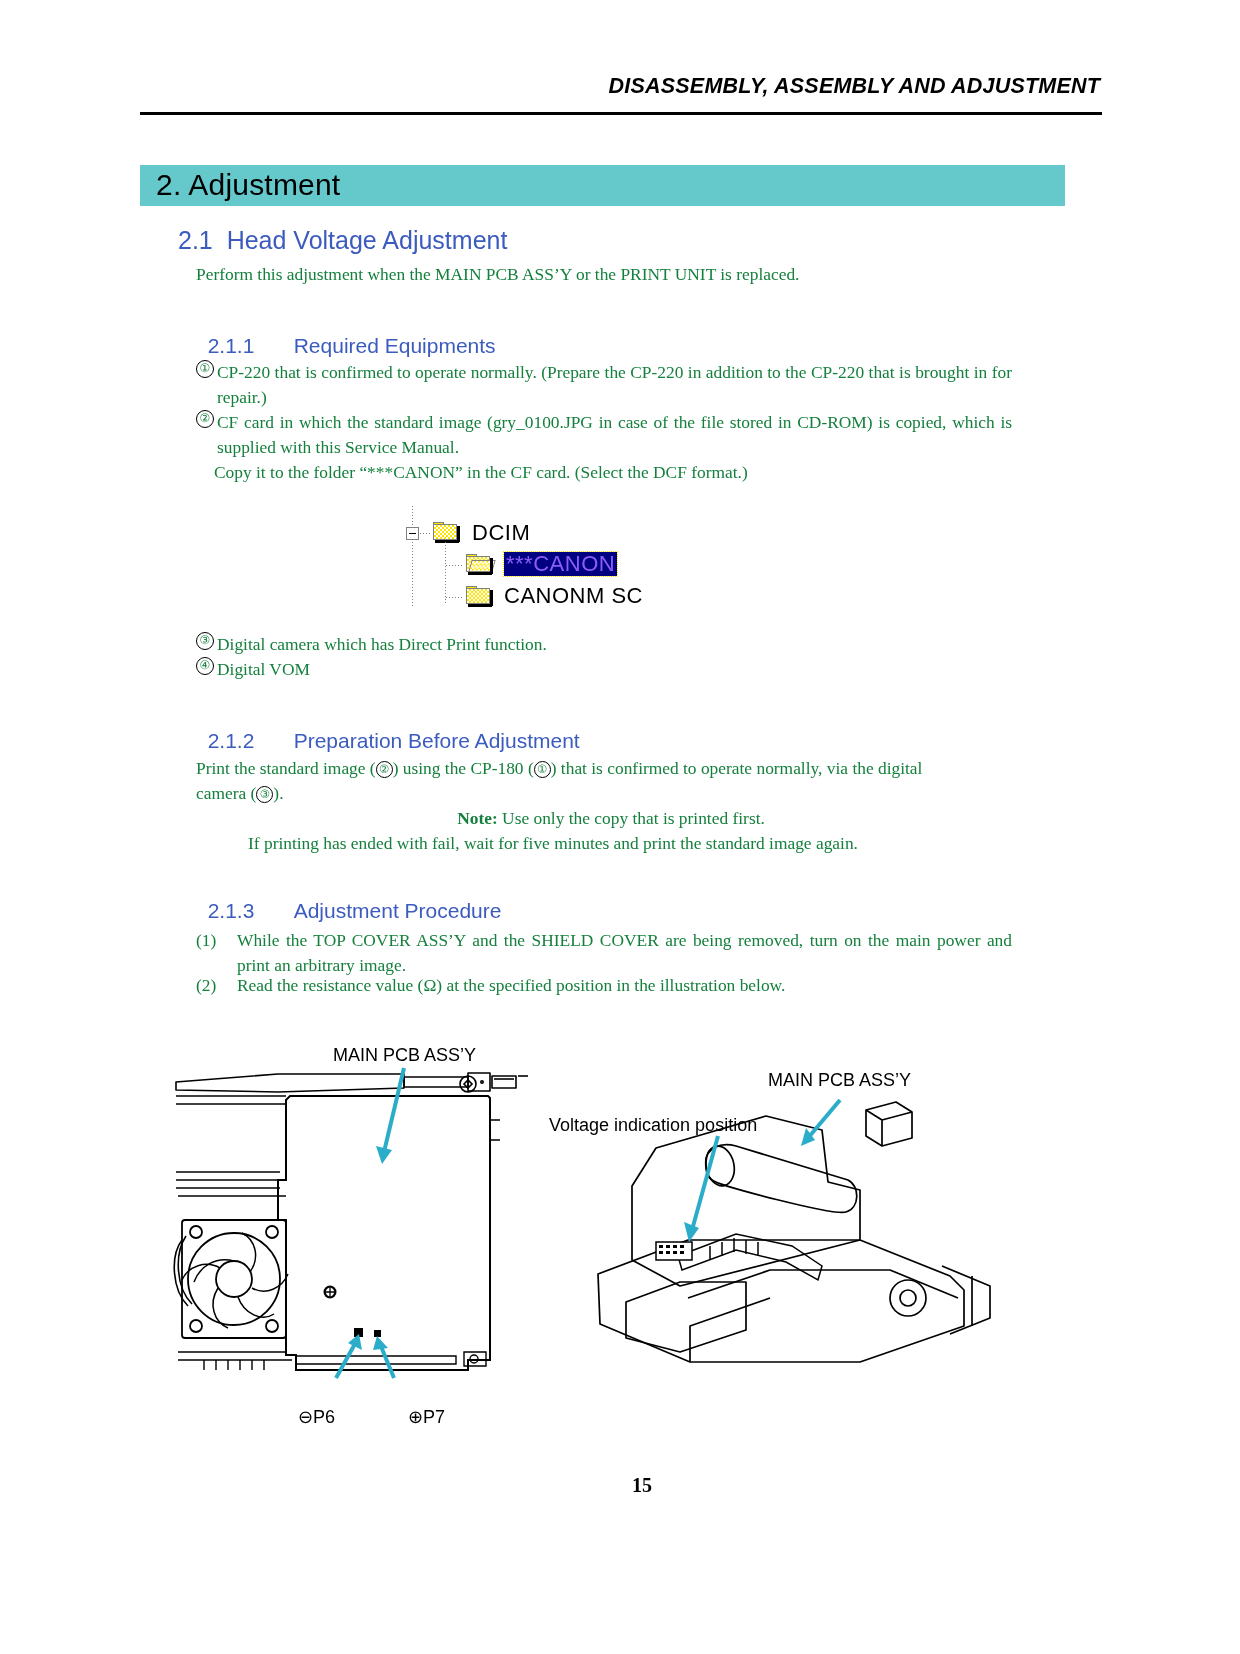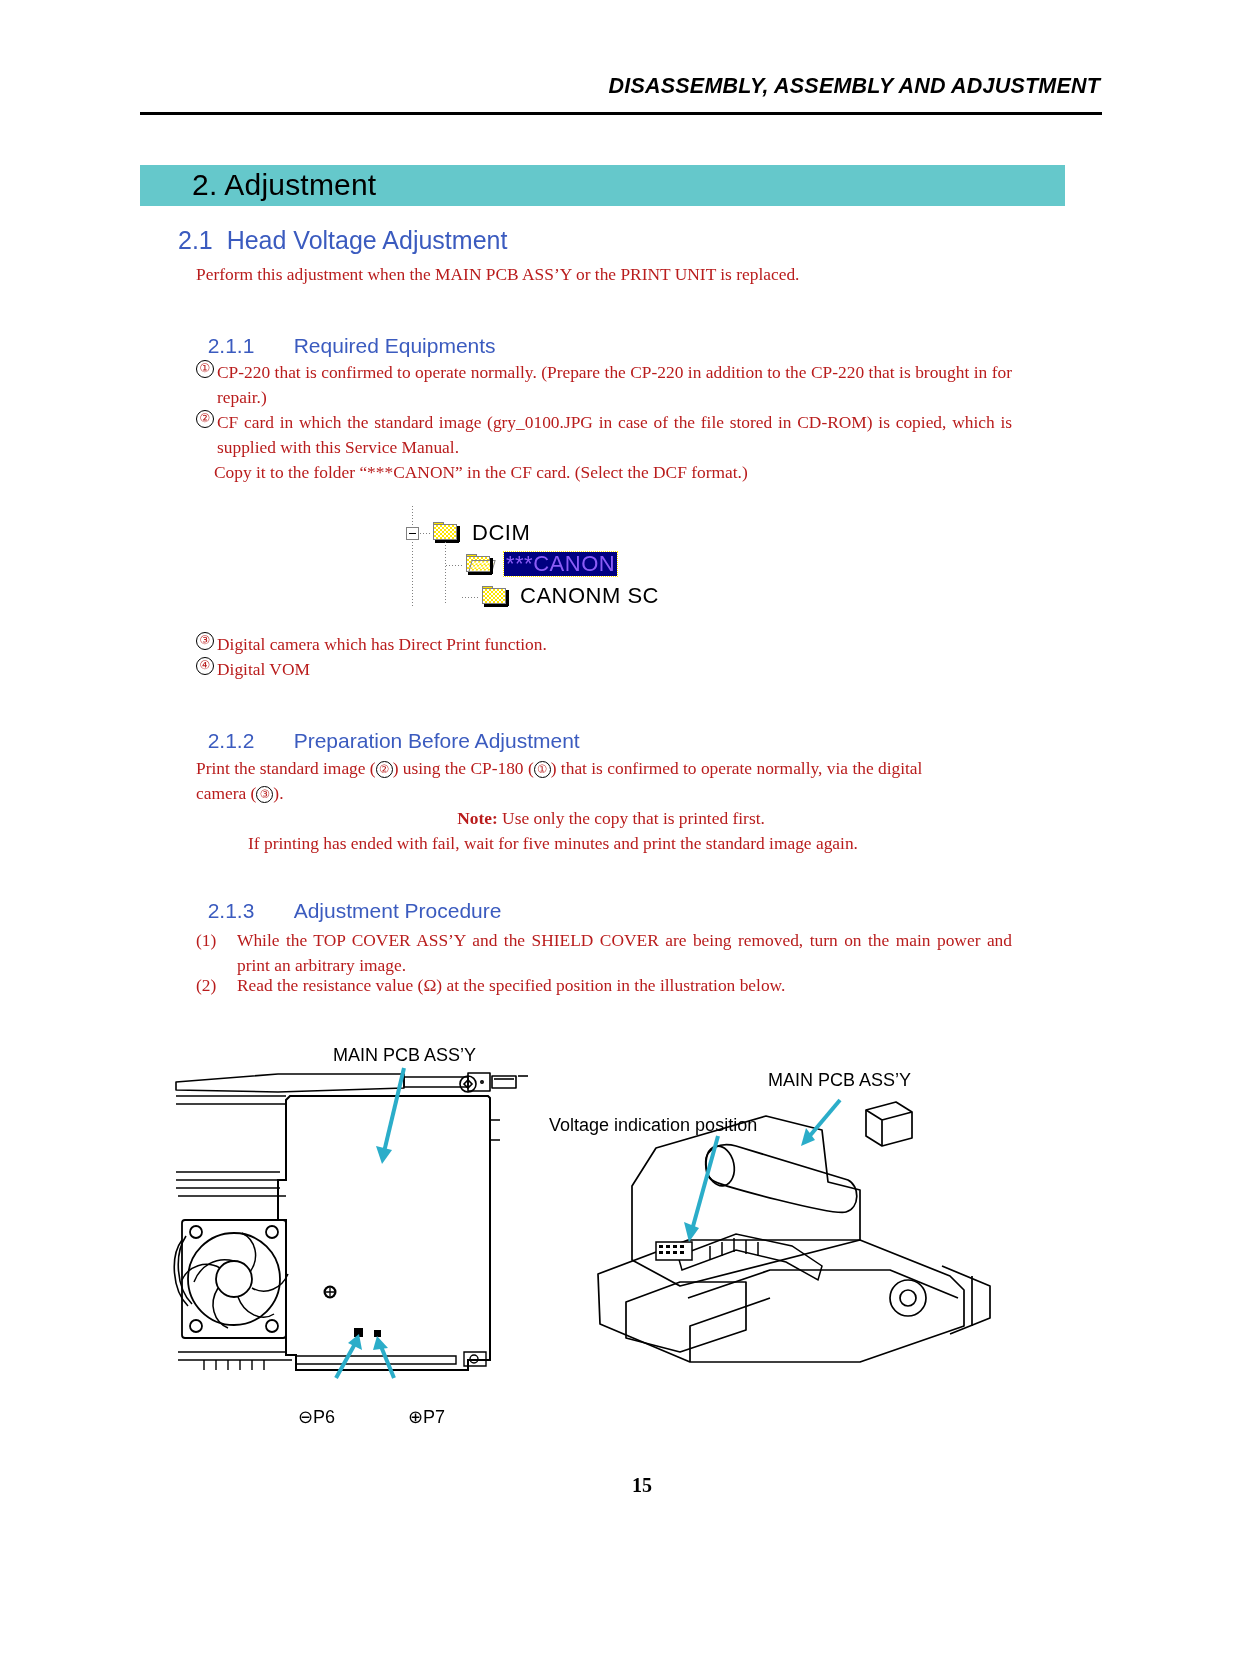--- a/index.html
+++ b/index.html
@@ -54,21 +54,20 @@
   }
   .chapter-banner .chapter-title {
     font-family: "Liberation Sans", sans-serif;
     font-size: 30px;
     font-weight: normal;
     color: #000;
     position: absolute;
     left: 16px;
     top: 3px;
     letter-spacing: 0.2px;
-    margin-left: 36px;
   }
 
   
   .h2 {
     position: absolute;
     font-family: "Liberation Sans", sans-serif;
     font-size: 25px;
     color: #3b5bbf;
     white-space: pre;
   }
@@ -80,21 +79,21 @@
     white-space: pre;
   }
   .h3 .num { display: inline-block; width: 86px; }
 
   
   .body-text {
     position: absolute;
     font-family: "Liberation Serif", serif;
     font-size: 17.4px;
     line-height: 25px;
-    color: #b91c1c;
+    color: #15803d;
     text-align: justify;
   }
   .body-text.nojust { text-align: left; }
 
   .circnum {
     display: inline-block;
     width: 16px;
     height: 16px;
     line-height: 15px;
     border: 1px solid #000;
@@ -287,21 +286,21 @@
     <div class="folder-ico folder-open" style="left:62px; top:0px;">
       <div class="ftab"></div>
       <div class="fback"></div>
       <div class="fflap"></div>
       <div class="fside"></div>
       <div class="fshadow"></div>
     </div>
     <div class="tree-label selected" style="left:100px; top:-2px;">***CANON</div>
   </div>
 
-  <div class="tree-row" style="left:16px; top:80px; width:290px;text-align:center;">
+  <div class="tree-row" style="left:0px; top:80px; width:290px;text-align:center;">
     <div class="dotline-h" style="left:42px; top:11px; width:18px;"></div>
     <div class="folder-ico" style="left:62px; top:0px;">
       <div class="ftab"></div>
       <div class="fback"></div>
       <div class="fside"></div>
       <div class="fshadow"></div>
     </div>
     <div class="tree-label" style="left:100px; top:-2px;">CANONM SC</div>
   </div>
 </div>

